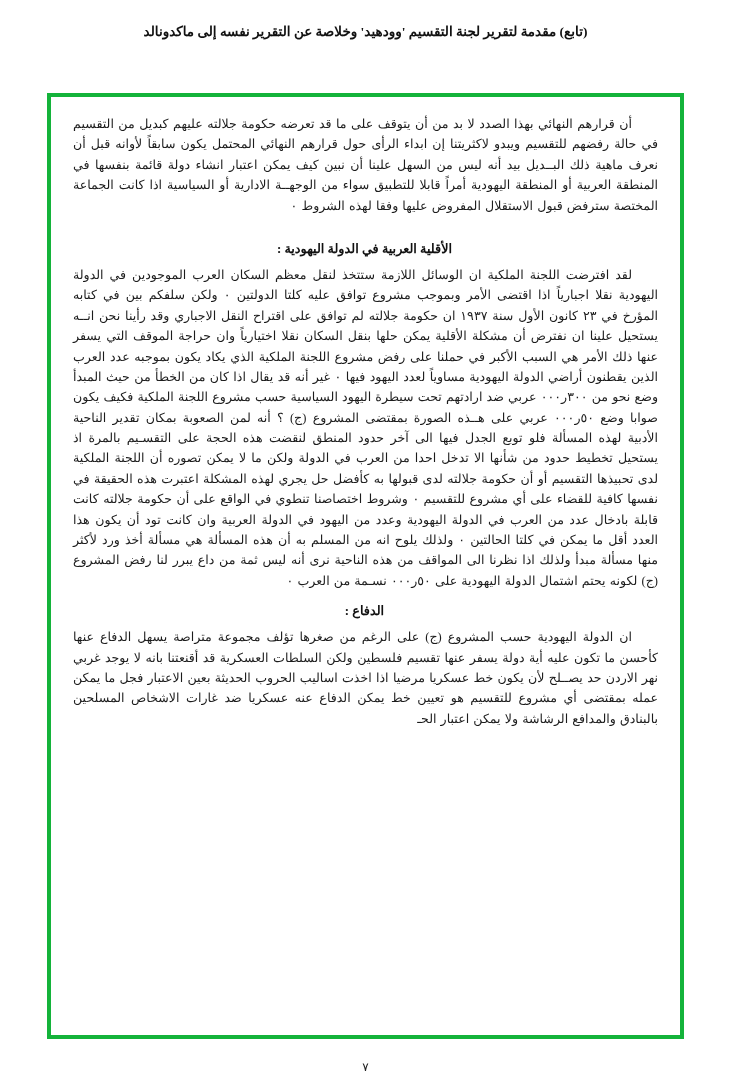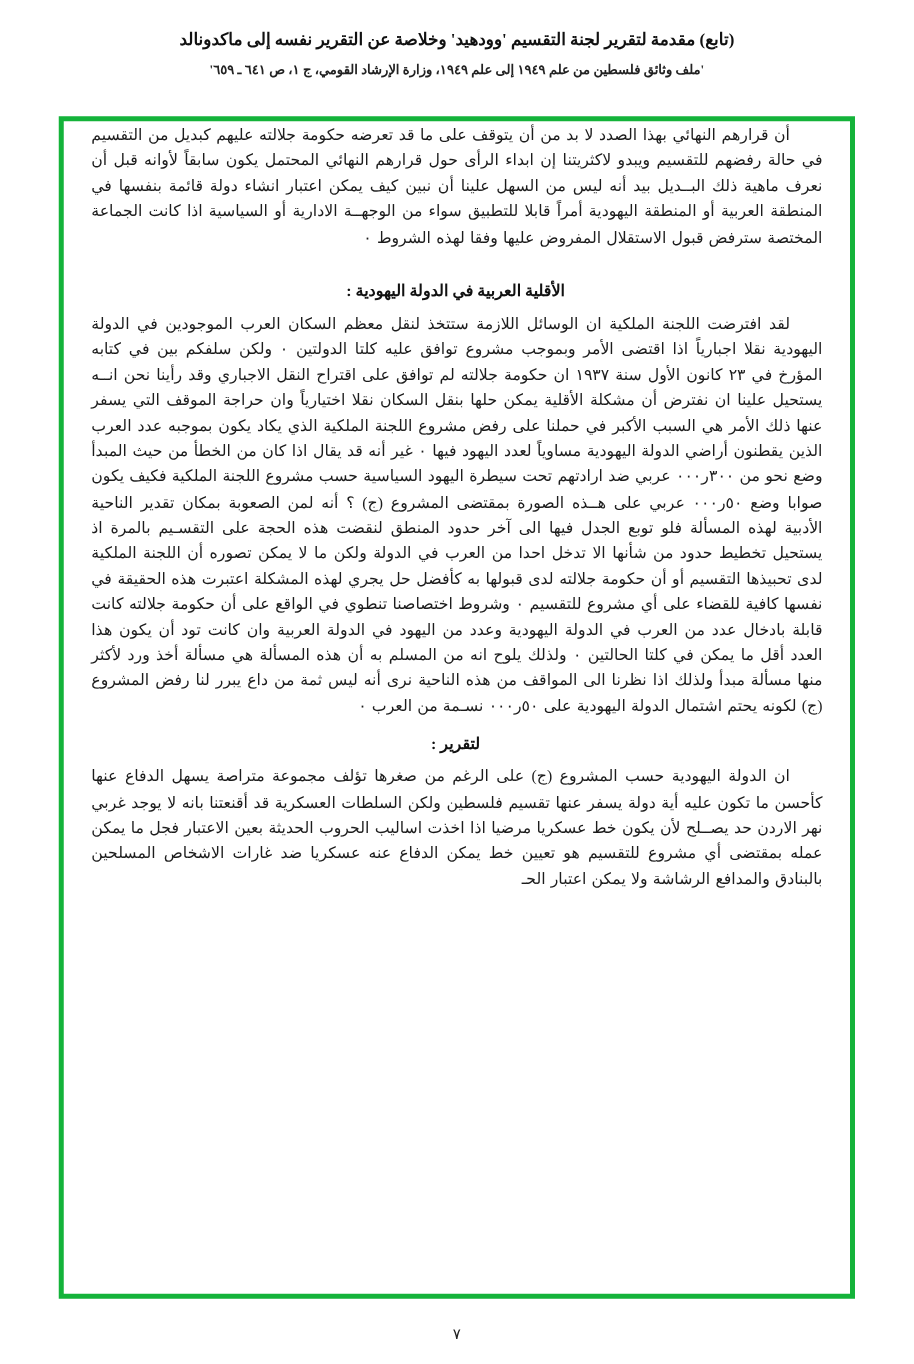--- a/index.html
+++ b/index.html
@@ -46,21 +46,21 @@
     top: 93px;
     right: 47px;
     left: 47px;
     bottom: 52px;
     border: 4px solid #14b33a;
     box-sizing: border-box;
   }
   .frame-inner {
     position: absolute;
     top: 0; right: 0; left: 0; bottom: 0;
-    padding: 1px 22px 10px 22px;
+    padding: 17px 22px 10px 22px;
     box-sizing: border-box;
     overflow: hidden;
   }
   .para {
     direction: rtl;
     text-align: justify;
     text-align-last: right;
     font-size: 12.6px;
     line-height: 1.62;
     color: #1c1c1c;
@@ -89,34 +89,33 @@
     font-family: "Liberation Serif", serif;
   }
 </style>
 </head>
 <body>
 
 <div class="page">
 
   <div class="doc-header">
     <div class="header-title">(تابع) مقدمة لتقرير لجنة التقسيم 'وودهيد' وخلاصة عن التقرير نفسه إلى ماكدونالد</div>
-    <div class="header-source">'ملف وثائق فلسطين من علم ١٩٤٩ إلى علم ١٩٤٩، وزارة الإرشاد القومي، ج ١، ص ٦٤١ ـ ٦٥٩'</div>
   </div>
 
   <div class="frame">
     <div class="frame-inner">
 
       <p class="para">أن قرارهم النهائي بهذا الصدد لا بد من أن يتوقف على ما قد تعرضه حكومة جلالته عليهم كبديل من التقسيم في حالة رفضهم للتقسيم ويبدو لاكثريتنا إن ابداء الرأى حول قرارهم النهائي المحتمل يكون سابقاً لأوانه قبل أن نعرف ماهية ذلك البــديل بيد أنه ليس من السهل علينا أن نبين كيف يمكن اعتبار انشاء دولة قائمة بنفسها في المنطقة العربية أو المنطقة اليهودية أمراً قابلا للتطبيق سواء من الوجهــة الادارية أو السياسية اذا كانت الجماعة المختصة سترفض قبول الاستقلال المفروض عليها وفقا لهذه الشروط ٠</p>
 
       <div class="spacer-sm"></div>
 
       <h2 class="section-head">الأقلية العربية في الدولة اليهودية :</h2>
       <p class="para">لقد افترضت اللجنة الملكية ان الوسائل اللازمة ستتخذ لنقل معظم السكان العرب الموجودين في الدولة اليهودية نقلا اجبارياً اذا اقتضى الأمر وبموجب مشروع توافق عليه كلتا الدولتين ٠ ولكن سلفكم بين في كتابه المؤرخ في ٢٣ كانون الأول سنة ١٩٣٧ ان حكومة جلالته لم توافق على اقتراح النقل الاجباري وقد رأينا نحن انــه يستحيل علينا ان نفترض أن مشكلة الأقلية يمكن حلها بنقل السكان نقلا اختيارياً وان حراجة الموقف التي يسفر عنها ذلك الأمر هي السبب الأكبر في حملنا على رفض مشروع اللجنة الملكية الذي يكاد يكون بموجبه عدد العرب الذين يقطنون أراضي الدولة اليهودية مساوياً لعدد اليهود فيها ٠ غير أنه قد يقال اذا كان من الخطأ من حيث المبدأ وضع نحو من ٣٠٠ر٠٠٠ عربي ضد ارادتهم تحت سيطرة اليهود السياسية حسب مشروع اللجنة الملكية فكيف يكون صوابا وضع ٥٠ر٠٠٠ عربي على هــذه الصورة بمقتضى المشروع (ج) ؟ أنه لمن الصعوبة بمكان تقدير الناحية الأدبية لهذه المسألة فلو توبع الجدل فيها الى آخر حدود المنطق لنقضت هذه الحجة على التقسـيم بالمرة اذ يستحيل تخطيط حدود من شأنها الا تدخل احدا من العرب في الدولة ولكن ما لا يمكن تصوره أن اللجنة الملكية لدى تحبيذها التقسيم أو أن حكومة جلالته لدى قبولها به كأفضل حل يجري لهذه المشكلة اعتبرت هذه الحقيقة في نفسها كافية للقضاء على أي مشروع للتقسيم ٠ وشروط اختصاصنا تنطوي في الواقع على أن حكومة جلالته كانت قابلة بادخال عدد من العرب في الدولة اليهودية وعدد من اليهود في الدولة العربية وان كانت تود أن يكون هذا العدد أقل ما يمكن في كلتا الحالتين ٠ ولذلك يلوح انه من المسلم به أن هذه المسألة هي مسألة أخذ ورد لأكثر منها مسألة مبدأ ولذلك اذا نظرنا الى المواقف من هذه الناحية نرى أنه ليس ثمة من داع يبرر لنا رفض المشروع (ج) لكونه يحتم اشتمال الدولة اليهودية على ٥٠ر٠٠٠ نسـمة من العرب ٠</p>
 
-      <h2 class="section-head">لتقرير :</h2>
+      <h2 class="section-head">الدفاع :</h2>
       <p class="para">ان الدولة اليهودية حسب المشروع (ج) على الرغم من صغرها تؤلف مجموعة متراصة يسهل الدفاع عنها كأحسن ما تكون عليه أية دولة يسفر عنها تقسيم فلسطين ولكن السلطات العسكرية قد أقنعتنا بانه لا يوجد غربي نهر الاردن حد يصــلح لأن يكون خط عسكريا مرضيا اذا اخذت اساليب الحروب الحديثة بعين الاعتبار فجل ما يمكن عمله بمقتضى أي مشروع للتقسيم هو تعيين خط يمكن الدفاع عنه عسكريا ضد غارات الاشخاص المسلحين بالبنادق والمدافع الرشاشة ولا يمكن اعتبار الحـ</p>
 
     </div>
   </div>
 
   <div class="page-number">٧</div>
 
 </div>
 
 </body></html>

